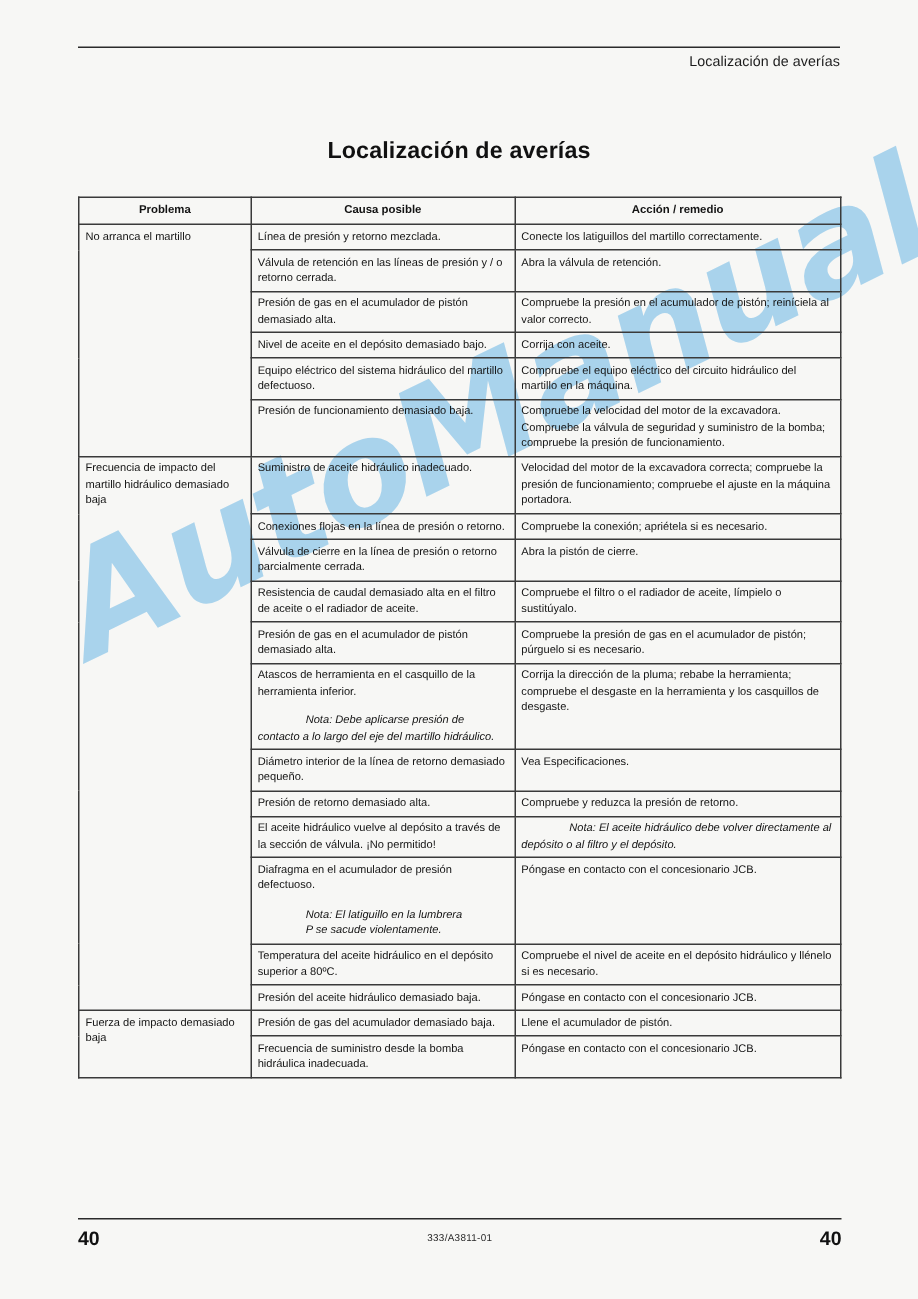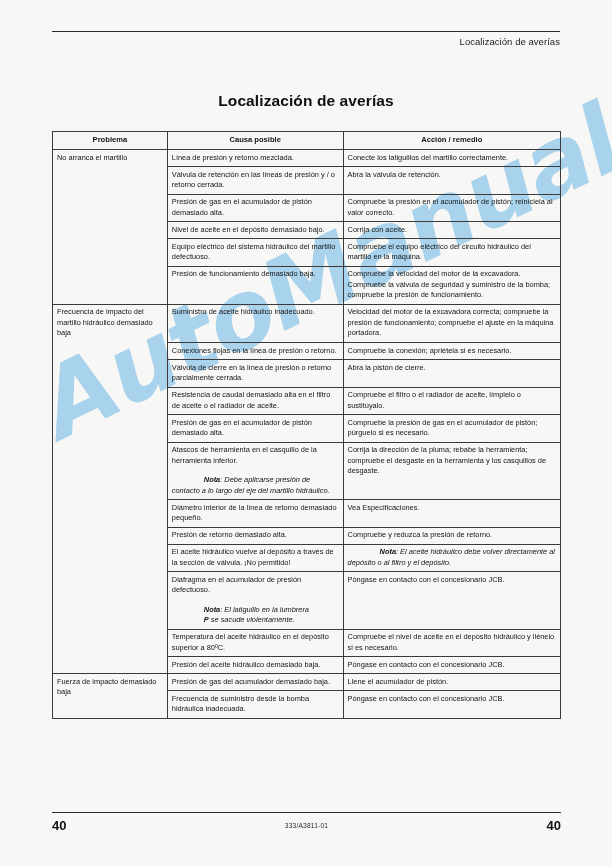--- a/index.html
+++ b/index.html
@@ -139,21 +139,21 @@
     padding-top: 3px;
     padding-bottom: 3.5px;
   }
   td.prob {
     font-size: 7.4px;
   }
   .note {
     font-style: italic;
   }
   .note b {
-    font-weight: bold;
+    font-weight: normal;
     font-style: italic;
     padding-left: 32px;
   }
   .note-gap {
     display: block;
     height: 9px;
   }
 
   
   .footer {

